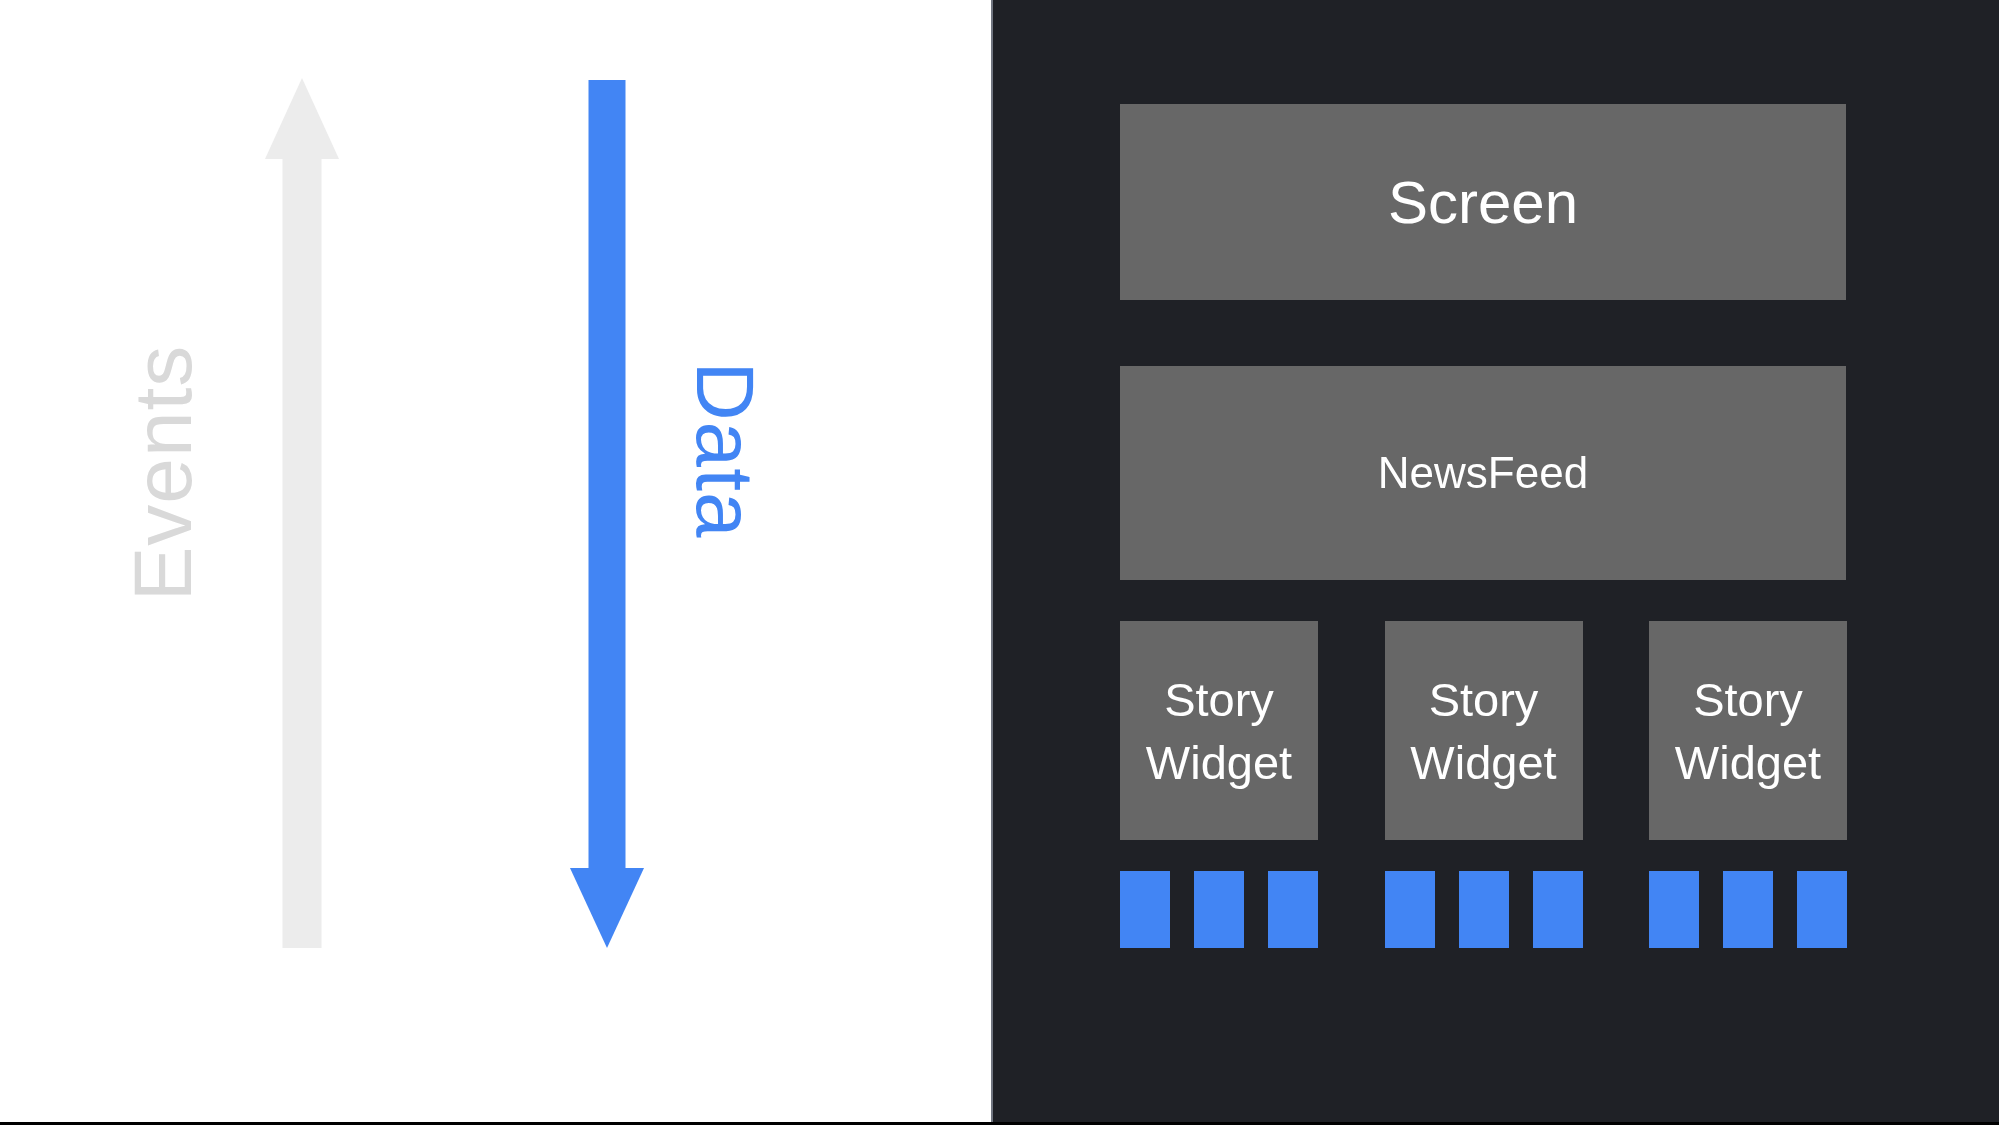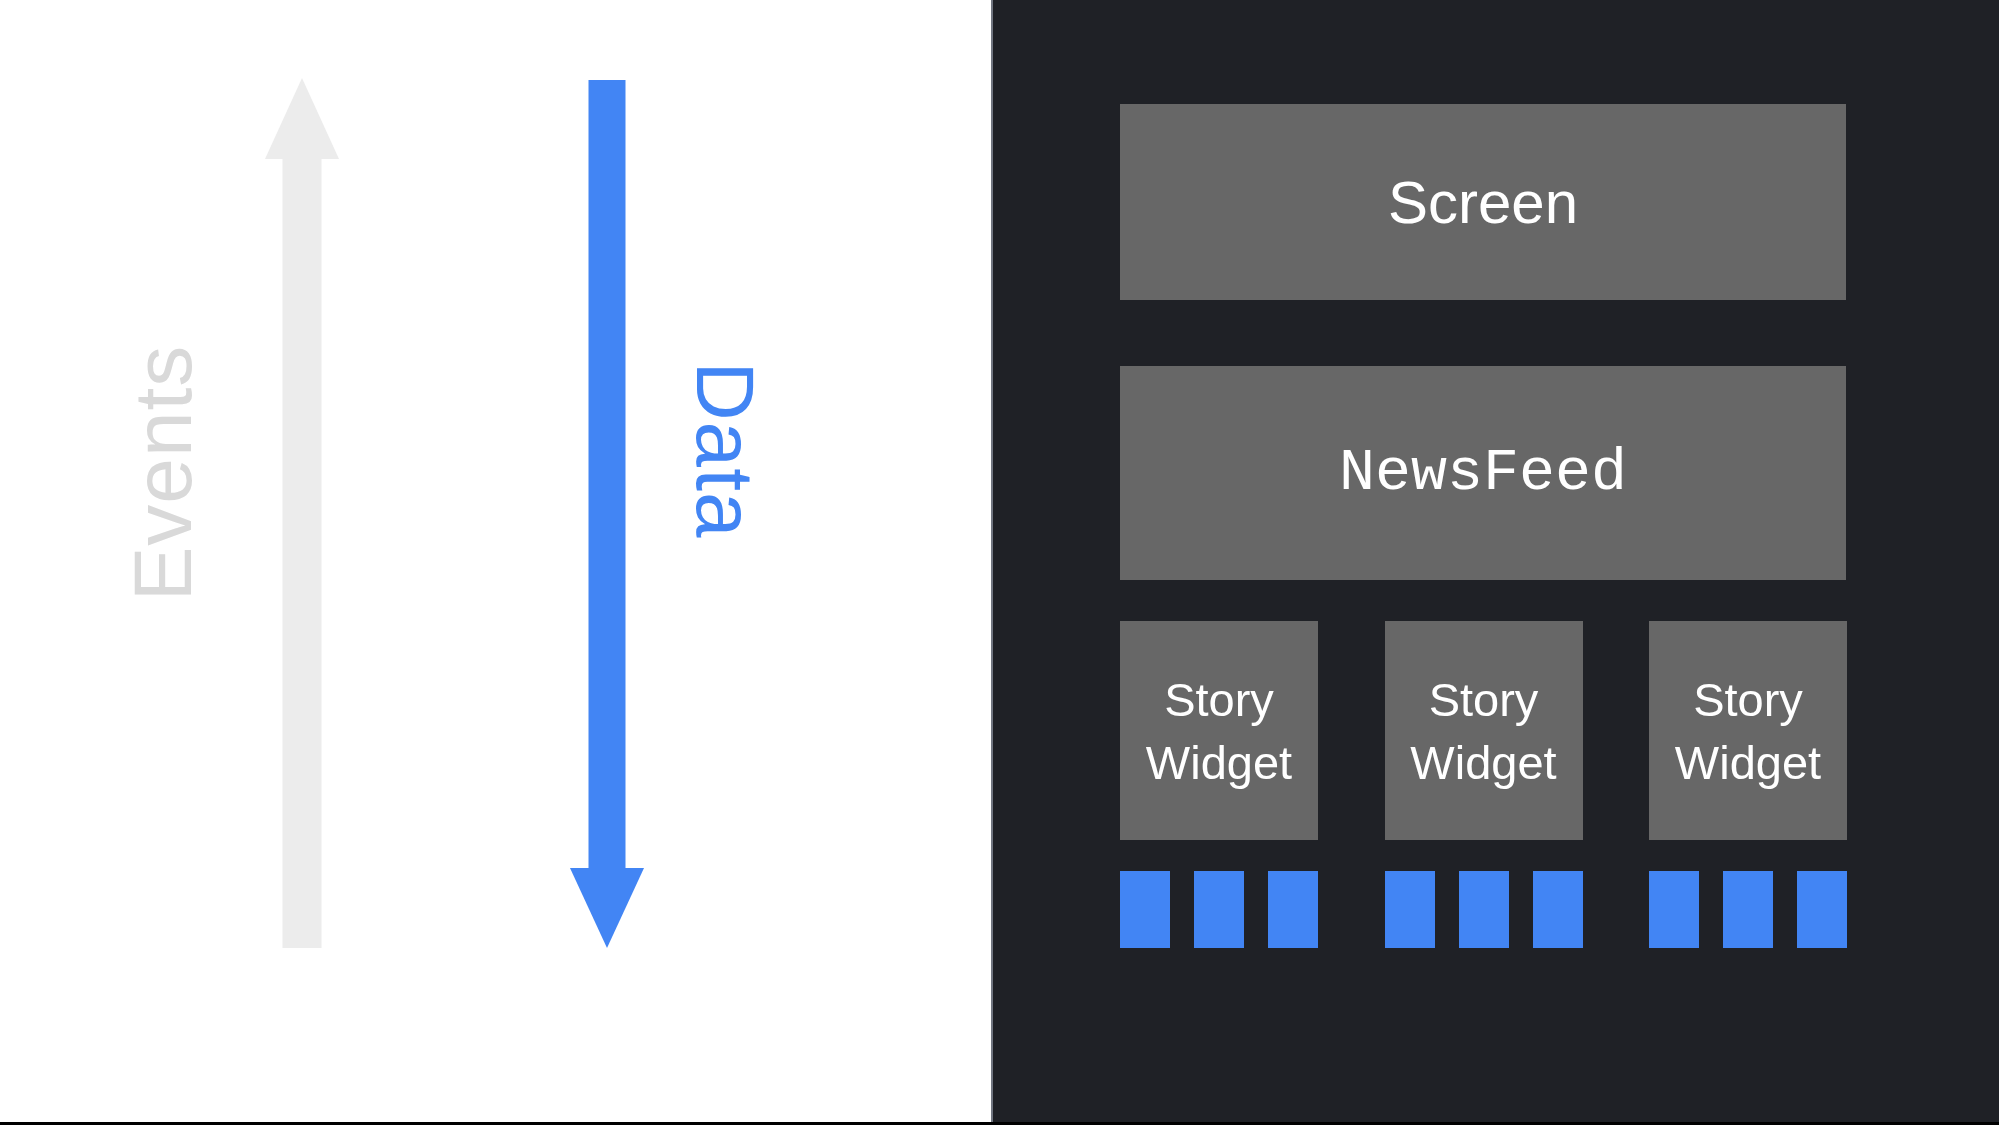--- a/index.html
+++ b/index.html
@@ -73,21 +73,21 @@
     margin-top: 24px;
   }
   .screen-box {
     left: 129px; top: 80px;
     width: 726px; height: 196px;
     font-size: 60px; font-weight: 500;
   }
   .newsfeed-box {
     left: 129px; top: 342px;
     width: 726px; height: 214px;
-    font-size: 60px; font-weight: 500; font-family: Liberation Mono, monospace;
+    font-size: 44px; font-weight: 500;
   }
   .widget-row {
     position: absolute;
     left: 129px; top: 621px;
     width: 727px;
     display: flex;
     justify-content: space-between;
   }
   .widget-col { width: 198px; }
   .story-box {

